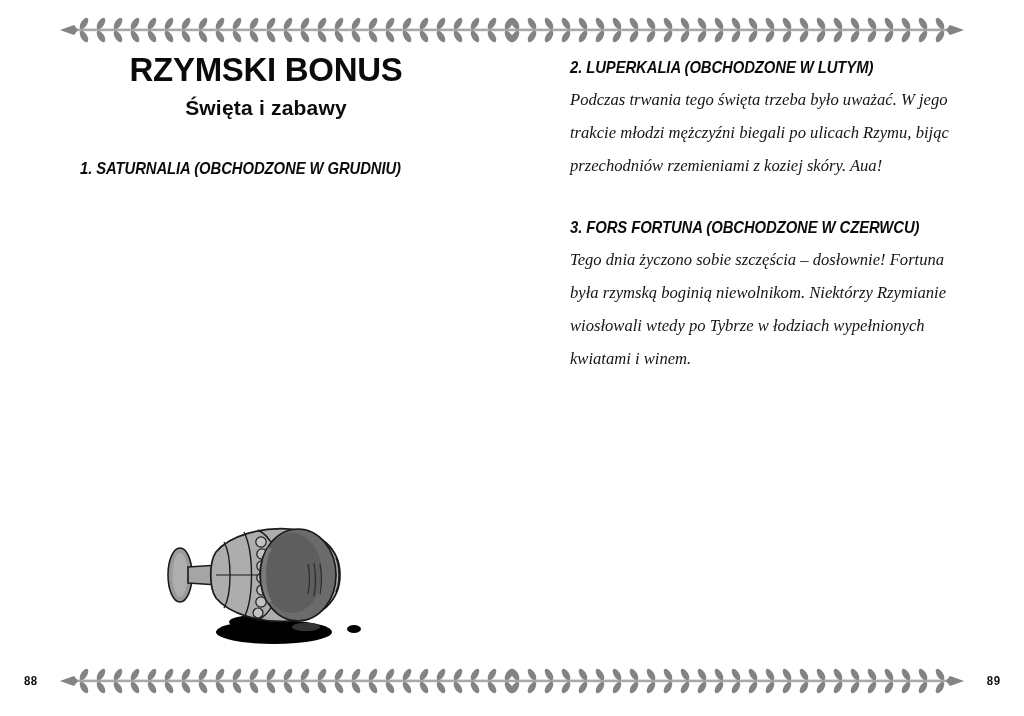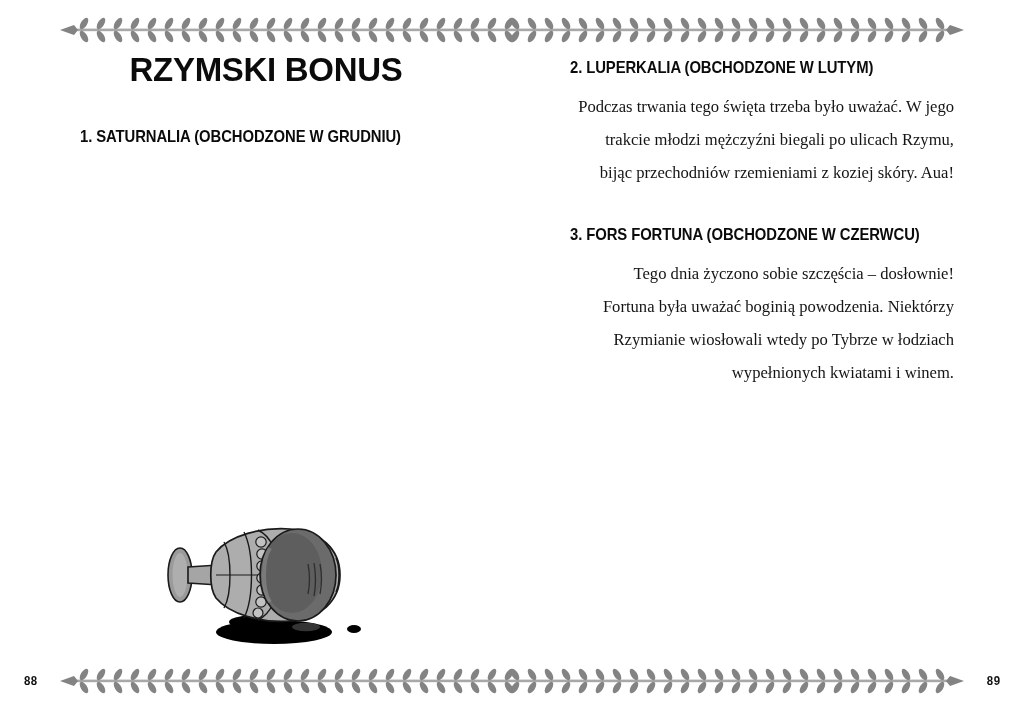--- a/index.html
+++ b/index.html
@@ -83,43 +83,43 @@
     font-family: "Liberation Sans", "DejaVu Sans", sans-serif;
     font-weight: 700;
     font-size: 21px;
     line-height: 1.05;
     letter-spacing: 0.2px;
     color: #0b0b0b;
   }
 
   
   p.body {
-    margin: 8px;
+    margin: 0;
     font-size: 16.6px;
     line-height: 33px;
-    text-align: right;
+    text-align: left;
     color: #141414;
     hyphens: manual;
   }
 
   
   h3.section-heading {
     margin: 0 0 1px 0;
     font-family: "Liberation Sans Narrow", "Liberation Sans", sans-serif;
     font-weight: 700;
     font-size: 16.5px;
     line-height: 30px;
     letter-spacing: -0.1px;
     color: #0b0b0b;
     transform: scaleX(0.9);
     transform-origin: left center;
     white-space: nowrap;
   }
 
-  .section { margin-top: 30px; }
+  .section { margin-top: 30px; font-style: italic; }
   .section:first-child { margin-top: 0; }
   .col-right .section:first-of-type { margin-top: 0; }
 
   
   .illustration {
     position: absolute;
     left: 158px;
     top: 518px;
     width: 230px;
     height: 134px;
@@ -212,39 +212,40 @@
       </g>
 
       <use href="#halfL" transform="translate(908,0) scale(-1,1)"></use>
     </svg>
   </div>
 
   <div class="col col-left">
 
     <div class="headline">
       <span class="title">RZYMSKI BONUS</span>
+      <span class="subtitle">Święta i zabawy</span>
     </div>
 
 
     <div class="section">
       <h3 class="section-heading">1. SATURNALIA (OBCHODZONE W GRUDNIU)</h3>
     </div>
 
   </div>
 
   <div class="col col-right">
 
     <div class="section">
       <h3 class="section-heading">2. LUPERKALIA (OBCHODZONE W LUTYM)</h3>
       <p class="body">Podczas trwania tego święta trzeba było uważać. W jego trakcie młodzi mężczyźni biegali po ulicach Rzymu, bijąc przechodniów rzemieniami z koziej skóry. Aua!</p>
     </div>
 
     <div class="section">
       <h3 class="section-heading">3. FORS FORTUNA (OBCHODZONE W CZERWCU)</h3>
-      <p class="body">Tego dnia życzono sobie szczęścia – dosłownie! Fortuna była uważać boginią powodzenia. Niektórzy Rzymianie wiosłowali wtedy po Tybrze w łodziach wypełnionych kwiatami i winem.</p>
+      <p class="body">Tego dnia życzono sobie szczęścia – dosłownie! Fortuna była rzymską boginią niewolnikom. Niektórzy Rzymianie wiosłowali wtedy po Tybrze w łodziach wypełnionych kwiatami i winem.</p>
     </div>
 
 
   </div>
 
   <div class="illustration">
     <svg width="230" height="134" viewBox="0 0 230 134" aria-hidden="true">
 
       <ellipse cx="116" cy="114" rx="58" ry="12" fill="#000000"></ellipse>
       <ellipse cx="93" cy="104" rx="22" ry="6.5" fill="#000000"></ellipse>

